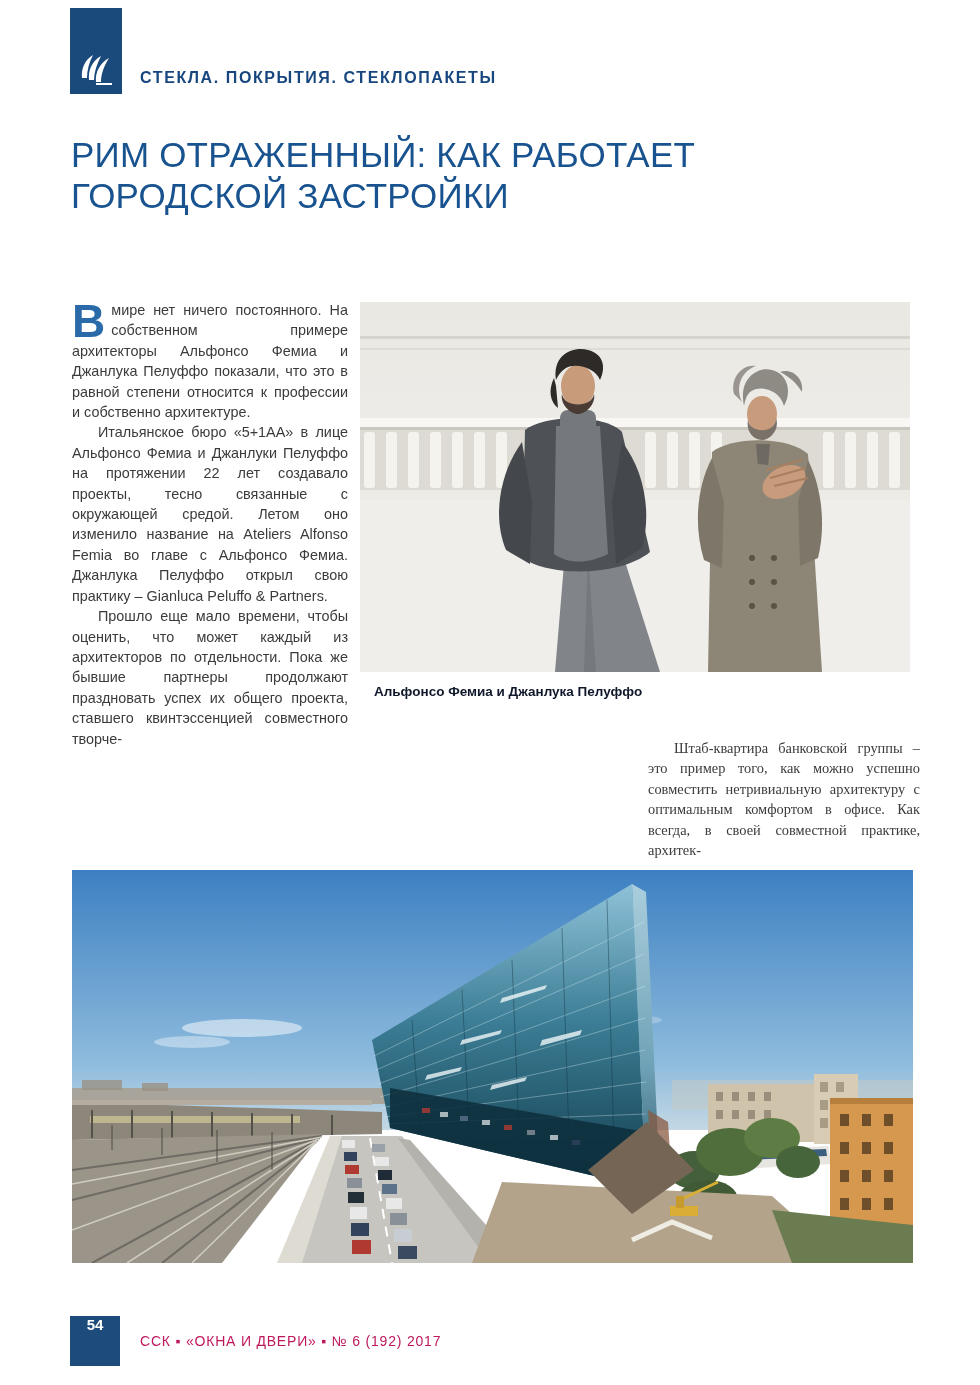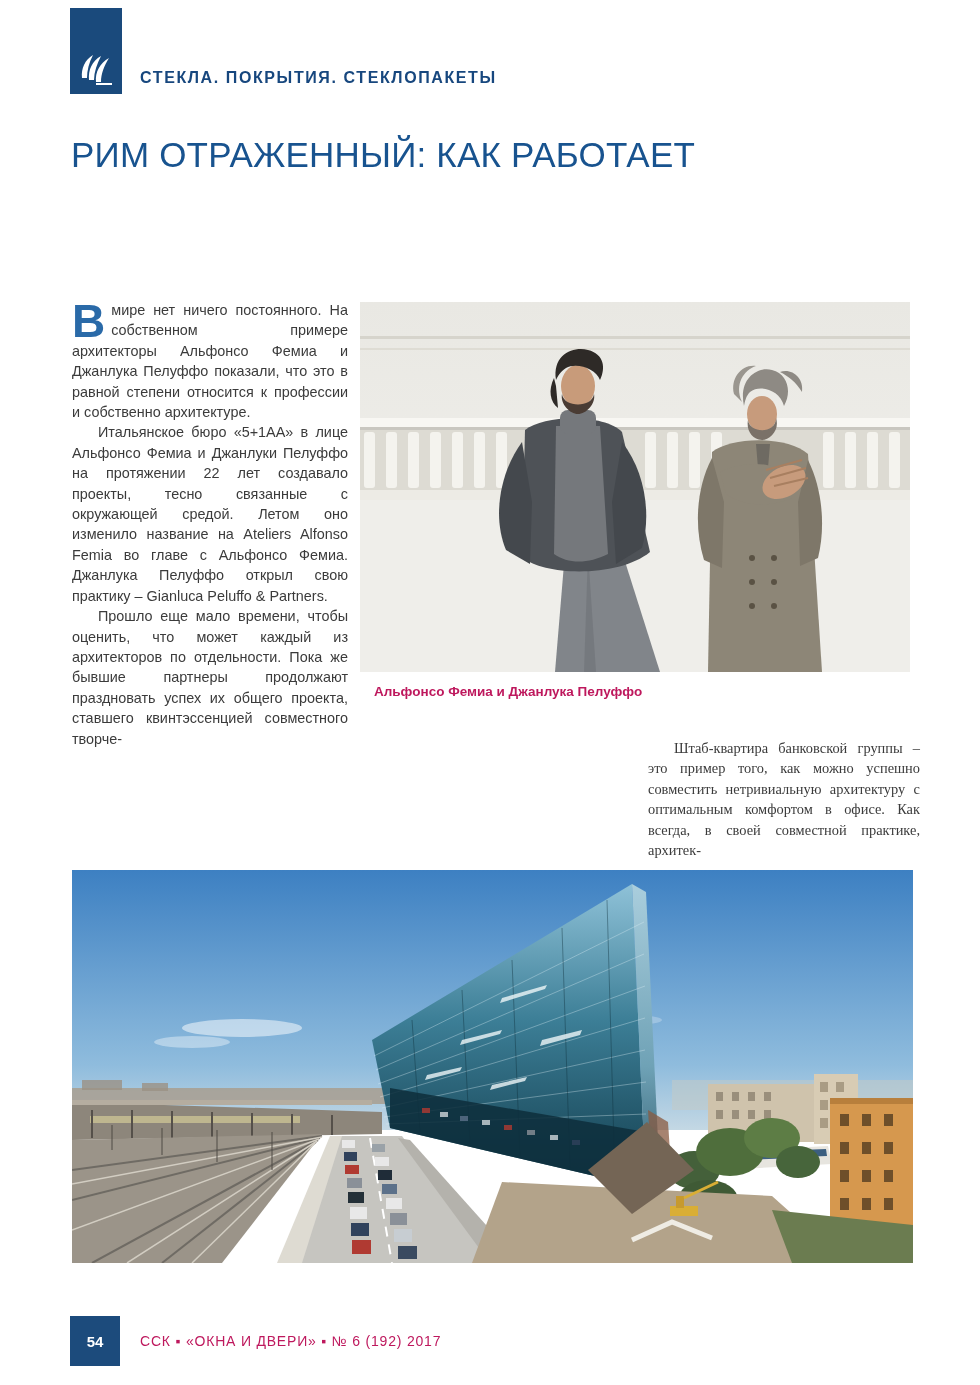--- a/index.html
+++ b/index.html
@@ -40,27 +40,27 @@
   .dropcap {
     float:left; font-size:46px; line-height:38px; font-weight:bold;
     color:#2a6aa8; padding-right:6px; padding-top:2px;
   }
   
   .photo1 { position:absolute; left:360px; top:294px; width:550px; height:370px; }
   .photo2 { position:absolute; left:72px;  top:862px; width:841px; height:393px; }
   .photo1 svg, .photo2 svg { display:block; width:100%; height:100%; }
   .caption {
     position:absolute; left:374px; top:676px;
-    font-size:13.5px; font-weight:bold; color:#be185d;
+    font-size:13.5px; font-weight:bold; color:#0f172a;
   }
   
   .pagenum-box {
     position:absolute; left:70px; top:1308px; width:50px; height:50px;
     background:#1c4b7c; color:#ffffff; font-size:15px; font-weight:bold;
-    display:flex; align-items:center; justify-content:center;
+    display:flex; justify-content:center;
   }
   .imprint {
     position:absolute; left:140px; top:1325px;
     font-size:14px; color:#be185d; letter-spacing:0.8px;
   }
 </style>
 </head>
 <body>
 
 <div class="page">
@@ -70,20 +70,21 @@
       <path d="M6 30 C5 20, 9 12, 17 7 C13 15, 11 22, 11 30 Z" fill="#ffffff"></path>
       <path d="M13 32 C12 22, 16 13, 25 8 C21 16, 18 24, 18 32 Z" fill="#ffffff"></path>
       <path d="M20 34 C19 24, 24 15, 33 10 C28 18, 25 26, 25 34 Z" fill="#ffffff"></path>
       <rect x="20" y="35" width="16" height="2" fill="#ffffff"></rect>
     </svg>
   </div>
   <div class="rubric">СТЕКЛА. ПОКРЫТИЯ. СТЕКЛОПАКЕТЫ</div>
 
   <h1 class="title">
     <span>РИМ ОТРАЖЕННЫЙ: КАК РАБОТАЕТ</span>
+    <span>ГОРОДСКОЙ ЗАСТРОЙКИ</span>
   </h1>
 
   <div class="bodycol col1">
     <p class="no-indent"><span class="dropcap">В</span><span>мире нет ничего постоянного. На собственном примере архитекторы Альфонсо Фемиа и Джанлука Пелуффо показали, что это в равной степени относится к профессии и собственно архитектуре.</span></p>
     <p>Итальянское бюро «5+1АА» в лице Альфонсо Фемиа и Джанлуки Пелуффо на протяжении 22 лет создавало проекты, тесно связанные с окружающей средой. Летом оно изменило название на Ateliers Alfonso Femia во главе с Альфонсо Фемиа. Джанлука Пелуффо открыл свою практику – Gianluca Peluffo &amp; Partners.</p>
     <p>Прошло еще мало времени, чтобы оценить, что может каждый из архитекторов по отдельности. Пока же бывшие партнеры продолжают праздновать успех их общего проекта, ставшего квинтэссенцией совместного творче-</p>
   </div>
 
   <div class="photo1">
     <svg viewBox="0 0 550 370" preserveAspectRatio="none">

